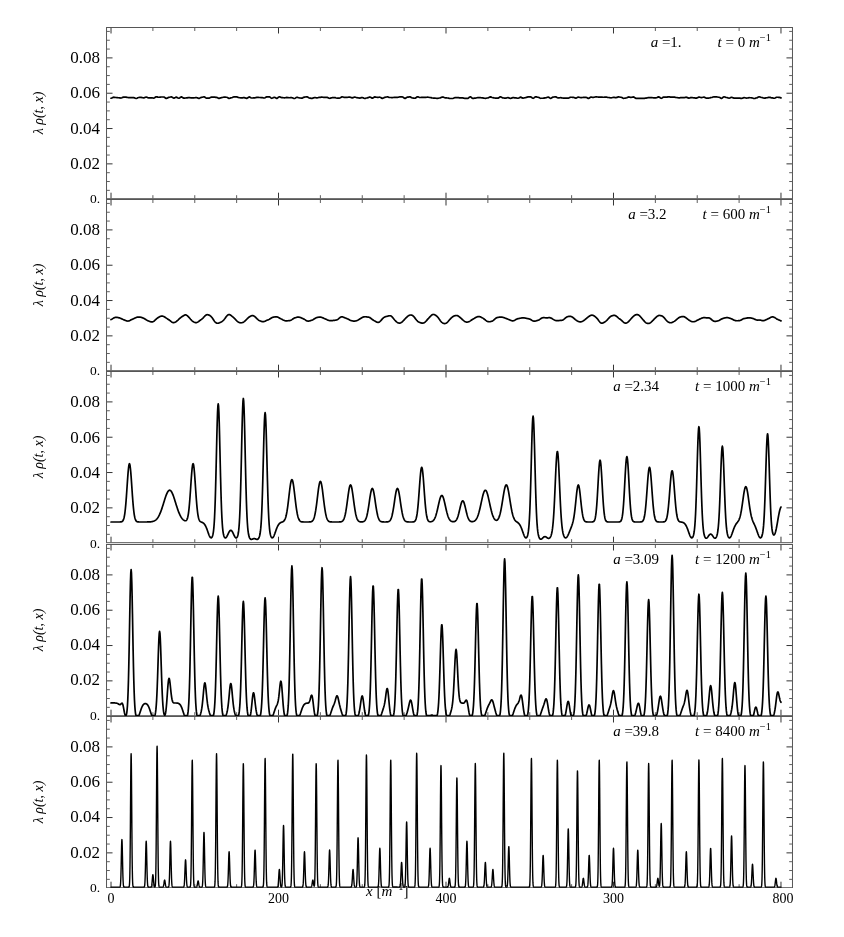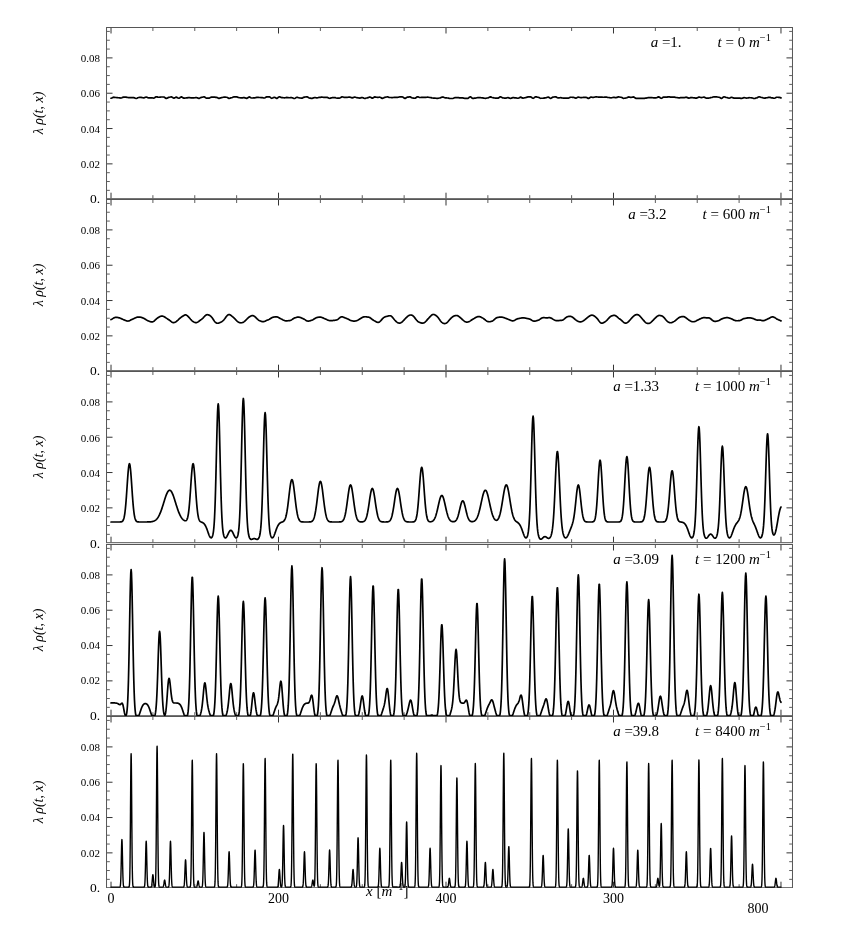--- a/index.html
+++ b/index.html
@@ -1,20 +1,20 @@
 <!DOCTYPE html>
 <html><head>
 <meta charset="utf-8">
 <style>
   html,body{margin:0;padding:0;background:#fff}
   #figure{position:relative;width:844px;height:937px;background:#fff;overflow:hidden;
           font-family:"Liberation Serif","DejaVu Serif",serif;color:#000}
   .panel{position:absolute;left:106px;width:687px;height:172.2px}
   .panel svg{position:absolute;left:0;top:0;display:block}
-  .ytick{position:absolute;left:-66px;width:60px;text-align:right;font-size:11px;line-height:18px;height:18px}
+  .ytick{position:absolute;left:-66px;width:60px;text-align:right;font-size:17px;line-height:18px;height:18px}
   .zerotick{position:absolute;left:-66px;width:60px;text-align:right;font-size:13.5px;line-height:18px;height:18px}
   .ann{position:absolute;top:7px;right:22px;font-size:15px;display:flex;gap:36px;white-space:pre;font-style:normal}
   .ann i,i{font-style:italic}
   sup{font-size:10.5px;line-height:0}
   .ylab{position:absolute;left:-74px;top:0;height:100%;width:14px;display:flex;align-items:center;justify-content:center}
   .ylab span{transform:rotate(-90deg);white-space:nowrap;font-style:italic;font-size:14px}
   .xtick{position:absolute;width:80px;text-align:center;font-size:14px;top:891px}
   #xtitle{position:absolute;width:160px;left:366px;top:883px;font-size:15px;white-space:pre}
 </style>
 </head>
@@ -271,21 +271,21 @@
         <line x1="686" y1="13.246153846153836" x2="683.2" y2="13.246153846153836" stroke="#333333" stroke-width="0.8"></line>
         <line x1="1" y1="4.4153846153846" x2="3.8" y2="4.4153846153846" stroke="#333333" stroke-width="0.8"></line>
         <line x1="686" y1="4.4153846153846" x2="683.2" y2="4.4153846153846" stroke="#333333" stroke-width="0.8"></line>
         <path d="M5.00 151.01L5.33 151.01L5.67 151.01L6.00 151.01L6.34 151.01L6.67 151.01L7.01 151.01L7.34 151.01L7.68 151.01L8.02 151.01L8.35 151.01L8.68 151.01L9.02 151.01L9.36 151.01L9.69 151.01L10.03 151.01L10.36 151.01L10.70 151.01L11.03 151.01L11.37 151.01L11.70 151.01L12.04 151.01L12.37 151.01L12.71 151.00L13.04 151.00L13.38 151.00L13.71 150.99L14.05 150.98L14.38 150.97L14.72 150.94L15.05 150.89L15.39 150.82L15.72 150.71L16.06 150.55L16.39 150.30L16.73 149.94L17.06 149.43L17.40 148.72L17.73 147.77L18.07 146.50L18.40 144.86L18.74 142.80L19.07 140.25L19.41 137.20L19.74 133.63L20.07 129.57L20.41 125.08L20.74 120.27L21.08 115.30L21.41 110.34L21.75 105.62L22.08 101.34L22.42 97.74L22.75 95.01L23.09 93.30L23.42 92.72L23.76 93.30L24.09 95.01L24.43 97.74L24.76 101.34L25.10 105.62L25.43 110.34L25.77 115.30L26.10 120.27L26.44 125.08L26.77 129.57L27.11 133.63L27.44 137.20L27.78 140.25L28.11 142.80L28.45 144.86L28.78 146.50L29.12 147.77L29.45 148.72L29.79 149.43L30.12 149.94L30.46 150.30L30.79 150.55L31.13 150.71L31.46 150.82L31.80 150.89L32.13 150.94L32.47 150.97L32.80 150.98L33.14 150.99L33.47 151.00L33.81 151.00L34.14 151.00L34.48 151.00L34.81 151.01L35.15 151.01L35.48 151.01L35.82 151.01L36.15 151.01L36.49 151.01L36.82 151.01L37.16 151.00L37.49 151.00L37.83 151.00L38.16 151.00L38.50 151.00L38.83 151.00L39.17 151.00L39.50 151.00L39.84 151.00L40.17 150.99L40.51 150.99L40.84 150.99L41.18 150.98L41.51 150.98L41.85 150.97L42.18 150.96L42.52 150.95L42.85 150.94L43.19 150.92L43.52 150.91L43.86 150.88L44.19 150.86L44.53 150.83L44.86 150.80L45.20 150.75L45.53 150.71L45.87 150.65L46.20 150.59L46.54 150.51L46.87 150.42L47.21 150.32L47.54 150.21L47.88 150.08L48.21 149.93L48.55 149.76L48.88 149.57L49.22 149.36L49.55 149.12L49.89 148.85L50.22 148.55L50.56 148.22L50.89 147.85L51.23 147.45L51.56 147.01L51.90 146.53L52.23 146.01L52.57 145.44L52.90 144.83L53.24 144.17L53.57 143.47L53.91 142.73L54.24 141.94L54.58 141.10L54.91 140.23L55.25 139.31L55.58 138.36L55.92 137.37L56.25 136.35L56.59 135.31L56.92 134.24L57.26 133.16L57.59 132.08L57.93 130.99L58.26 129.90L58.60 128.83L58.93 127.77L59.27 126.75L59.60 125.76L59.94 124.81L60.27 123.92L60.61 123.08L60.94 122.31L61.28 121.61L61.61 120.99L61.95 120.46L62.28 120.02L62.62 119.67L62.95 119.42L63.29 119.27L63.62 119.22L63.96 119.27L64.29 119.42L64.63 119.67L64.96 120.02L65.30 120.46L65.63 120.99L65.97 121.61L66.30 122.31L66.64 123.08L66.97 123.92L67.31 124.81L67.64 125.76L67.98 126.75L68.31 127.77L68.65 128.83L68.98 129.90L69.32 130.99L69.66 132.08L69.99 133.16L70.33 134.24L70.66 135.31L71.00 136.35L71.33 137.37L71.67 138.36L72.00 139.31L72.34 140.23L72.67 141.10L73.01 141.94L73.34 142.73L73.68 143.47L74.01 144.17L74.35 144.83L74.68 145.44L75.02 146.01L75.35 146.53L75.69 147.01L76.02 147.45L76.36 147.85L76.69 148.21L77.03 148.54L77.36 148.83L77.70 149.09L78.03 149.32L78.37 149.50L78.70 149.65L79.04 149.75L79.37 149.78L79.71 149.75L80.04 149.62L80.38 149.36L80.71 148.93L81.05 148.30L81.38 147.41L81.72 146.20L82.05 144.61L82.39 142.59L82.72 140.08L83.06 137.05L83.39 133.51L83.73 129.46L84.06 125.00L84.40 120.21L84.73 115.24L85.07 110.30L85.40 105.58L85.74 101.31L86.07 97.72L86.41 94.99L86.74 93.29L87.08 92.71L87.41 93.29L87.75 95.00L88.08 97.73L88.42 101.34L88.75 105.61L89.09 110.34L89.42 115.30L89.76 120.27L90.09 125.08L90.43 129.57L90.76 133.63L91.10 137.20L91.43 140.26L91.77 142.80L92.10 144.87L92.44 146.51L92.77 147.79L93.11 148.75L93.44 149.47L93.78 149.99L94.11 150.37L94.45 150.65L94.78 150.85L95.12 151.01L95.45 151.15L95.79 151.27L96.12 151.41L96.46 151.55L96.79 151.73L97.13 151.93L97.46 152.18L97.80 152.47L98.13 152.82L98.47 153.22L98.80 153.69L99.14 154.23L99.47 154.84L99.81 155.51L100.14 156.25L100.48 157.06L100.81 157.92L101.15 158.83L101.48 159.77L101.82 160.72L102.15 161.67L102.49 162.60L102.82 163.49L103.16 164.32L103.49 165.06L103.83 165.70L104.16 166.21L104.50 166.58L104.83 166.80L105.17 166.86L105.50 166.73L105.84 166.40L106.17 165.84L106.51 164.99L106.84 163.79L107.18 162.11L107.51 159.79L107.85 156.62L108.18 152.33L108.52 146.64L108.85 139.31L109.19 130.14L109.52 119.11L109.86 106.40L110.19 92.44L110.53 77.94L110.86 63.87L111.20 51.32L111.53 41.37L111.87 34.97L112.20 32.77L112.54 34.97L112.87 41.37L113.21 51.32L113.54 63.87L113.88 77.94L114.21 92.44L114.55 106.40L114.88 119.11L115.22 130.14L115.55 139.31L115.89 146.65L116.22 152.33L116.56 156.62L116.89 159.80L117.23 162.12L117.56 163.81L117.90 165.01L118.23 165.86L118.57 166.44L118.90 166.78L119.24 166.93L119.57 166.91L119.91 166.72L120.24 166.40L120.58 165.95L120.91 165.39L121.25 164.76L121.58 164.06L121.92 163.34L122.25 162.60L122.59 161.89L122.92 161.23L123.26 160.64L123.59 160.14L123.93 159.75L124.26 159.48L124.60 159.34L124.93 159.34L125.27 159.48L125.60 159.75L125.94 160.14L126.27 160.64L126.61 161.23L126.94 161.89L127.28 162.60L127.61 163.34L127.95 164.06L128.28 164.76L128.62 165.39L128.95 165.95L129.29 166.40L129.62 166.72L129.96 166.90L130.29 166.93L130.63 166.78L130.96 166.43L131.30 165.85L131.63 164.98L131.97 163.75L132.30 162.03L132.64 159.64L132.97 156.36L133.31 151.92L133.64 146.03L133.98 138.41L134.31 128.89L134.65 117.42L134.98 104.18L135.32 89.64L135.65 74.55L135.99 59.89L136.32 46.80L136.66 36.43L136.99 29.77L137.33 27.47L137.66 29.77L138.00 36.44L138.33 46.80L138.67 59.89L139.00 74.56L139.34 89.65L139.67 104.20L140.01 117.44L140.34 128.93L140.68 138.47L141.01 146.10L141.35 152.02L141.68 156.49L142.02 159.82L142.35 162.27L142.69 164.07L143.02 165.40L143.36 166.39L143.69 167.12L144.03 167.66L144.36 168.03L144.70 168.27L145.03 168.39L145.37 168.43L145.70 168.38L146.04 168.28L146.37 168.15L146.71 168.00L147.04 167.85L147.38 167.73L147.71 167.64L148.05 167.59L148.38 167.59L148.72 167.64L149.05 167.73L149.39 167.85L149.72 168.00L150.06 168.15L150.39 168.28L150.73 168.38L151.06 168.43L151.40 168.40L151.73 168.27L152.07 168.03L152.40 167.67L152.74 167.15L153.07 166.43L153.41 165.49L153.74 164.22L154.08 162.53L154.41 160.25L154.75 157.20L155.08 153.11L155.42 147.75L155.75 140.86L156.09 132.27L156.42 121.97L156.76 110.11L157.09 97.10L157.43 83.62L157.76 70.52L158.10 58.84L158.43 49.59L158.77 43.65L159.10 41.60L159.44 43.65L159.77 49.59L160.11 58.84L160.44 70.52L160.78 83.61L161.11 97.09L161.45 110.09L161.78 121.94L162.12 132.24L162.45 140.80L162.79 147.67L163.12 153.01L163.46 157.06L163.79 160.06L164.13 162.28L164.46 163.89L164.80 165.05L165.13 165.87L165.47 166.41L165.80 166.74L166.14 166.86L166.47 166.80L166.81 166.58L167.14 166.21L167.48 165.70L167.81 165.06L168.15 164.32L168.48 163.49L168.82 162.60L169.15 161.67L169.49 160.72L169.82 159.77L170.16 158.83L170.49 157.92L170.83 157.06L171.16 156.25L171.50 155.51L171.83 154.84L172.17 154.23L172.50 153.69L172.84 153.22L173.17 152.81L173.51 152.47L173.84 152.17L174.18 151.92L174.51 151.71L174.85 151.54L175.18 151.38L175.52 151.25L175.85 151.13L176.19 151.00L176.52 150.87L176.86 150.71L177.19 150.52L177.53 150.28L177.86 149.98L178.20 149.60L178.53 149.11L178.87 148.50L179.20 147.74L179.54 146.81L179.87 145.68L180.21 144.34L180.54 142.77L180.88 140.96L181.21 138.92L181.55 136.63L181.88 134.14L182.22 131.47L182.55 128.66L182.89 125.77L183.22 122.86L183.56 120.03L183.89 117.34L184.23 114.89L184.56 112.74L184.90 110.99L185.23 109.69L185.57 108.89L185.90 108.62L186.24 108.89L186.57 109.69L186.91 110.99L187.24 112.74L187.58 114.89L187.91 117.34L188.25 120.03L188.58 122.86L188.92 125.77L189.25 128.66L189.59 131.47L189.92 134.14L190.26 136.63L190.59 138.92L190.93 140.96L191.26 142.77L191.60 144.34L191.93 145.68L192.27 146.80L192.60 147.73L192.94 148.49L193.27 149.09L193.61 149.57L193.94 149.94L194.28 150.23L194.61 150.45L194.95 150.61L195.28 150.73L195.62 150.81L195.95 150.87L196.29 150.92L196.62 150.95L196.96 150.97L197.29 150.98L197.63 150.99L197.96 151.00L198.30 151.00L198.63 151.00L198.97 151.00L199.30 151.00L199.64 151.01L199.97 151.01L200.31 151.01L200.64 151.01L200.98 151.00L201.31 151.00L201.65 151.00L201.98 151.00L202.32 151.00L202.65 150.99L202.99 150.98L203.32 150.97L203.66 150.95L203.99 150.92L204.33 150.88L204.66 150.82L205.00 150.74L205.33 150.62L205.67 150.47L206.00 150.26L206.34 149.99L206.67 149.63L207.01 149.17L207.34 148.59L207.68 147.87L208.01 146.98L208.35 145.90L208.68 144.62L209.02 143.11L209.35 141.38L209.69 139.42L210.02 137.23L210.36 134.84L210.69 132.28L211.03 129.59L211.36 126.82L211.70 124.04L212.03 121.32L212.37 118.74L212.70 116.39L213.04 114.34L213.37 112.66L213.71 111.41L214.04 110.64L214.38 110.38L214.71 110.64L215.05 111.41L215.38 112.66L215.72 114.34L216.05 116.39L216.39 118.74L216.72 121.32L217.06 124.04L217.39 126.82L217.73 129.59L218.06 132.28L218.40 134.84L218.73 137.23L219.07 139.42L219.40 141.38L219.74 143.11L220.07 144.62L220.41 145.90L220.74 146.98L221.08 147.87L221.41 148.59L221.75 149.17L222.08 149.63L222.42 149.99L222.75 150.26L223.09 150.47L223.42 150.62L223.76 150.74L224.09 150.82L224.43 150.88L224.76 150.92L225.10 150.95L225.43 150.97L225.77 150.98L226.10 150.99L226.44 151.00L226.77 151.00L227.11 151.00L227.44 151.00L227.78 151.00L228.11 151.01L228.45 151.01L228.78 151.01L229.12 151.01L229.45 151.01L229.79 151.01L230.12 151.01L230.46 151.01L230.79 151.01L231.13 151.00L231.46 151.00L231.80 151.00L232.13 151.00L232.47 151.00L232.80 150.99L233.14 150.98L233.47 150.97L233.81 150.95L234.14 150.93L234.48 150.89L234.81 150.84L235.15 150.76L235.48 150.66L235.82 150.52L236.15 150.33L236.49 150.08L236.82 149.75L237.16 149.33L237.49 148.80L237.83 148.14L238.16 147.33L238.50 146.34L238.83 145.17L239.17 143.80L239.50 142.22L239.84 140.43L240.17 138.43L240.51 136.25L240.84 133.91L241.18 131.45L241.51 128.92L241.85 126.38L242.18 123.90L242.52 121.55L242.85 119.40L243.19 117.53L243.52 115.99L243.86 114.85L244.19 114.15L244.53 113.92L244.86 114.15L245.20 114.85L245.53 115.99L245.87 117.53L246.20 119.40L246.54 121.55L246.87 123.90L247.21 126.38L247.54 128.92L247.88 131.45L248.21 133.91L248.55 136.25L248.88 138.43L249.22 140.43L249.55 142.22L249.89 143.80L250.22 145.17L250.56 146.34L250.89 147.33L251.23 148.14L251.56 148.80L251.90 149.33L252.23 149.75L252.57 150.08L252.90 150.33L253.24 150.51L253.57 150.65L253.91 150.76L254.24 150.83L254.58 150.88L254.91 150.91L255.25 150.92L255.58 150.92L255.92 150.91L256.25 150.89L256.59 150.84L256.92 150.78L257.25 150.69L257.59 150.56L257.92 150.39L258.26 150.16L258.59 149.87L258.93 149.49L259.26 149.01L259.60 148.41L259.93 147.68L260.27 146.79L260.60 145.73L260.94 144.49L261.27 143.06L261.61 141.43L261.94 139.63L262.28 137.65L262.61 135.54L262.95 133.31L263.28 131.02L263.62 128.73L263.95 126.48L264.29 124.35L264.62 122.41L264.96 120.72L265.29 119.33L265.63 118.30L265.96 117.66L266.30 117.45L266.63 117.66L266.97 118.30L267.30 119.33L267.64 120.72L267.97 122.41L268.31 124.35L268.64 126.48L268.98 128.73L269.31 131.02L269.65 133.31L269.98 135.54L270.32 137.65L270.65 139.63L270.99 141.43L271.32 143.06L271.66 144.49L271.99 145.73L272.33 146.79L272.66 147.68L273.00 148.41L273.33 149.01L273.67 149.49L274.00 149.87L274.34 150.17L274.67 150.39L275.01 150.56L275.34 150.69L275.68 150.78L276.01 150.85L276.35 150.90L276.68 150.93L277.02 150.96L277.35 150.97L277.69 150.98L278.02 150.99L278.36 151.00L278.69 151.00L279.03 151.00L279.36 151.00L279.70 150.99L280.03 150.98L280.37 150.97L280.70 150.96L281.04 150.93L281.37 150.90L281.71 150.85L282.04 150.78L282.38 150.69L282.71 150.56L283.05 150.39L283.38 150.17L283.72 149.87L284.05 149.49L284.39 149.01L284.72 148.41L285.06 147.68L285.39 146.79L285.73 145.73L286.06 144.49L286.40 143.06L286.73 141.43L287.07 139.63L287.40 137.65L287.74 135.54L288.07 133.31L288.41 131.02L288.74 128.73L289.08 126.48L289.41 124.35L289.75 122.41L290.08 120.72L290.42 119.33L290.75 118.30L291.09 117.66L291.42 117.45L291.76 117.66L292.09 118.30L292.43 119.33L292.76 120.72L293.10 122.41L293.43 124.35L293.77 126.48L294.10 128.73L294.44 131.02L294.77 133.31L295.11 135.54L295.44 137.65L295.78 139.63L296.11 141.43L296.45 143.06L296.78 144.49L297.12 145.73L297.45 146.79L297.79 147.68L298.12 148.41L298.46 149.01L298.79 149.49L299.13 149.87L299.46 150.17L299.80 150.39L300.13 150.56L300.47 150.69L300.80 150.78L301.14 150.85L301.47 150.90L301.81 150.93L302.14 150.96L302.48 150.97L302.81 150.99L303.15 150.99L303.48 151.00L303.82 151.00L304.15 151.00L304.49 151.00L304.82 151.00L305.16 151.00L305.49 151.00L305.83 151.00L306.16 150.99L306.50 150.98L306.83 150.96L307.17 150.92L307.50 150.87L307.84 150.79L308.17 150.66L308.51 150.47L308.84 150.19L309.18 149.78L309.51 149.22L309.85 148.45L310.18 147.41L310.52 146.05L310.85 144.32L311.19 142.16L311.52 139.53L311.86 136.42L312.19 132.83L312.53 128.80L312.86 124.42L313.20 119.81L313.53 115.12L313.87 110.55L314.20 106.29L314.54 102.57L314.87 99.57L315.21 97.47L315.54 96.39L315.88 96.39L316.21 97.47L316.55 99.57L316.88 102.57L317.22 106.29L317.55 110.55L317.89 115.12L318.22 119.81L318.56 124.42L318.89 128.80L319.23 132.83L319.56 136.42L319.90 139.53L320.23 142.16L320.57 144.32L320.90 146.05L321.24 147.40L321.57 148.44L321.91 149.21L322.24 149.77L322.58 150.16L322.91 150.43L323.25 150.61L323.58 150.72L323.92 150.77L324.25 150.79L324.59 150.78L324.92 150.74L325.26 150.67L325.59 150.57L325.93 150.45L326.26 150.29L326.60 150.09L326.93 149.84L327.27 149.53L327.60 149.17L327.94 148.73L328.27 148.21L328.61 147.61L328.94 146.91L329.28 146.12L329.61 145.22L329.95 144.21L330.28 143.11L330.62 141.90L330.95 140.60L331.29 139.22L331.62 137.78L331.96 136.29L332.29 134.78L332.63 133.27L332.96 131.79L333.30 130.37L333.63 129.05L333.97 127.85L334.30 126.79L334.64 125.92L334.97 125.24L335.31 124.78L335.64 124.54L335.98 124.54L336.31 124.78L336.65 125.24L336.98 125.92L337.32 126.79L337.65 127.85L337.99 129.05L338.32 130.37L338.66 131.79L338.99 133.27L339.33 134.78L339.66 136.29L340.00 137.78L340.33 139.22L340.67 140.60L341.00 141.90L341.34 143.11L341.67 144.21L342.01 145.22L342.34 146.12L342.68 146.91L343.01 147.61L343.35 148.21L343.68 148.73L344.02 149.17L344.35 149.53L344.69 149.83L345.02 150.08L345.36 150.28L345.69 150.43L346.03 150.55L346.36 150.64L346.70 150.70L347.03 150.73L347.37 150.73L347.70 150.71L348.04 150.66L348.37 150.57L348.71 150.44L349.04 150.26L349.38 150.03L349.71 149.73L350.05 149.36L350.38 148.90L350.72 148.34L351.05 147.67L351.39 146.89L351.72 145.98L352.06 144.96L352.39 143.82L352.73 142.57L353.06 141.24L353.40 139.83L353.73 138.39L354.07 136.94L354.40 135.52L354.74 134.17L355.07 132.95L355.41 131.88L355.74 131.00L356.08 130.35L356.41 129.95L356.75 129.81L357.08 129.95L357.42 130.35L357.75 131.00L358.09 131.88L358.42 132.95L358.76 134.17L359.09 135.52L359.43 136.93L359.76 138.39L360.10 139.83L360.43 141.24L360.77 142.57L361.10 143.82L361.44 144.96L361.77 145.98L362.11 146.88L362.44 147.66L362.78 148.33L363.11 148.89L363.45 149.35L363.78 149.72L364.12 150.01L364.45 150.24L364.79 150.41L365.12 150.53L365.46 150.61L365.79 150.66L366.13 150.67L366.46 150.66L366.80 150.62L367.13 150.55L367.47 150.46L367.80 150.33L368.14 150.18L368.47 149.99L368.81 149.76L369.14 149.48L369.48 149.15L369.81 148.76L370.15 148.31L370.48 147.80L370.82 147.20L371.15 146.53L371.49 145.77L371.82 144.92L372.16 143.98L372.49 142.95L372.83 141.82L373.16 140.61L373.50 139.31L373.83 137.94L374.17 136.50L374.50 135.01L374.84 133.47L375.17 131.92L375.51 130.36L375.84 128.83L376.18 127.33L376.51 125.90L376.85 124.55L377.18 123.31L377.52 122.21L377.85 121.25L378.19 120.46L378.52 119.86L378.86 119.45L379.19 119.24L379.53 119.24L379.86 119.45L380.20 119.86L380.53 120.46L380.87 121.25L381.20 122.21L381.54 123.31L381.87 124.55L382.21 125.90L382.54 127.33L382.88 128.83L383.21 130.36L383.55 131.92L383.88 133.47L384.22 135.00L384.55 136.50L384.89 137.93L385.22 139.31L385.56 140.60L385.89 141.81L386.23 142.93L386.56 143.96L386.90 144.89L387.23 145.73L387.57 146.47L387.90 147.12L388.24 147.68L388.57 148.16L388.91 148.55L389.24 148.86L389.58 149.09L389.91 149.24L390.25 149.32L390.58 149.31L390.92 149.22L391.25 149.03L391.59 148.76L391.92 148.38L392.26 147.89L392.59 147.28L392.93 146.54L393.26 145.67L393.60 144.65L393.93 143.49L394.27 142.17L394.60 140.70L394.94 139.09L395.27 137.34L395.61 135.47L395.94 133.50L396.28 131.44L396.61 129.34L396.95 127.22L397.28 125.13L397.62 123.10L397.95 121.17L398.29 119.40L398.62 117.82L398.96 116.46L399.29 115.37L399.63 114.57L399.96 114.08L400.30 113.92L400.63 114.08L400.97 114.57L401.30 115.37L401.64 116.46L401.97 117.82L402.31 119.40L402.64 121.18L402.98 123.10L403.31 125.13L403.65 127.23L403.98 129.34L404.32 131.45L404.65 133.51L404.99 135.49L405.32 137.36L405.66 139.12L405.99 140.74L406.33 142.22L406.66 143.56L407.00 144.75L407.33 145.79L407.67 146.71L408.00 147.50L408.34 148.18L408.67 148.75L409.01 149.24L409.34 149.66L409.68 150.01L410.01 150.31L410.35 150.58L410.68 150.82L411.02 151.05L411.35 151.28L411.69 151.52L412.02 151.78L412.36 152.06L412.69 152.39L413.03 152.76L413.36 153.18L413.70 153.66L414.03 154.21L414.37 154.82L414.70 155.50L415.04 156.25L415.37 157.06L415.71 157.92L416.04 158.83L416.38 159.76L416.71 160.72L417.05 161.67L417.38 162.60L417.72 163.49L418.05 164.32L418.39 165.06L418.72 165.70L419.06 166.21L419.39 166.58L419.73 166.81L420.06 166.86L420.40 166.74L420.73 166.42L421.07 165.88L421.40 165.07L421.74 163.92L422.07 162.34L422.41 160.17L422.74 157.23L423.08 153.28L423.41 148.08L423.75 141.40L424.08 133.07L424.42 123.08L424.75 111.57L425.09 98.95L425.42 85.87L425.76 73.18L426.09 61.85L426.43 52.88L426.76 47.12L427.10 45.13L427.43 47.12L427.77 52.89L428.10 61.86L428.44 73.19L428.77 85.89L429.11 98.98L429.44 111.61L429.78 123.12L430.11 133.14L430.45 141.48L430.78 148.19L431.12 153.43L431.45 157.42L431.79 160.42L432.12 162.65L432.46 164.31L432.79 165.56L433.13 166.49L433.46 167.18L433.80 167.67L434.13 168.00L434.47 168.18L434.80 168.24L435.14 168.19L435.47 168.04L435.81 167.82L436.14 167.54L436.48 167.23L436.81 166.91L437.15 166.60L437.48 166.31L437.82 166.06L438.15 165.87L438.49 165.74L438.82 165.68L439.16 165.70L439.49 165.77L439.83 165.91L440.16 166.09L440.50 166.30L440.83 166.54L441.17 166.77L441.50 166.99L441.84 167.18L442.17 167.32L442.51 167.40L442.84 167.40L443.18 167.31L443.51 167.13L443.85 166.83L444.18 166.41L444.52 165.85L444.85 165.13L445.19 164.21L445.52 163.04L445.86 161.57L446.19 159.72L446.53 157.40L446.86 154.50L447.20 150.93L447.53 146.60L447.87 141.45L448.20 135.47L448.54 128.74L448.87 121.41L449.21 113.70L449.54 105.96L449.88 98.56L450.21 91.95L450.55 86.54L450.88 82.70L451.22 80.70L451.55 80.70L451.89 82.70L452.22 86.54L452.56 91.95L452.89 98.56L453.23 105.96L453.56 113.70L453.90 121.40L454.23 128.74L454.57 135.47L454.90 141.44L455.24 146.59L455.57 150.92L455.91 154.49L456.24 157.38L456.58 159.70L456.91 161.53L457.25 162.99L457.58 164.13L457.92 165.02L458.25 165.71L458.59 166.22L458.92 166.58L459.26 166.79L459.59 166.87L459.93 166.83L460.26 166.67L460.60 166.39L460.93 166.01L461.27 165.53L461.60 164.96L461.94 164.32L462.27 163.61L462.61 162.86L462.94 162.06L463.28 161.24L463.61 160.40L463.95 159.56L464.28 158.71L464.62 157.86L464.95 157.01L465.29 156.14L465.62 155.25L465.96 154.31L466.29 153.29L466.63 152.17L466.96 150.90L467.30 149.44L467.63 147.76L467.97 145.82L468.30 143.60L468.64 141.08L468.97 138.29L469.31 135.26L469.64 132.06L469.98 128.78L470.31 125.52L470.65 122.43L470.98 119.64L471.32 117.30L471.65 115.52L471.99 114.40L472.32 114.00L472.66 114.35L472.99 115.42L473.33 117.15L473.66 119.43L474.00 122.14L474.33 125.14L474.67 128.29L475.00 131.46L475.34 134.51L475.67 137.37L476.01 139.95L476.34 142.22L476.68 144.16L477.01 145.78L477.35 147.10L477.68 148.14L478.02 148.95L478.35 149.55L478.69 150.00L479.02 150.33L479.36 150.56L479.69 150.71L480.03 150.82L480.36 150.89L480.70 150.93L481.03 150.96L481.37 150.98L481.70 150.99L482.04 151.00L482.37 151.00L482.71 151.00L483.04 151.00L483.38 151.01L483.71 151.01L484.05 151.01L484.38 151.01L484.72 151.00L485.05 151.00L485.39 151.00L485.72 150.99L486.06 150.97L486.39 150.94L486.73 150.90L487.06 150.81L487.40 150.67L487.73 150.45L488.07 150.11L488.40 149.59L488.74 148.82L489.07 147.73L489.41 146.23L489.74 144.21L490.08 141.58L490.41 138.28L490.75 134.26L491.08 129.55L491.42 124.21L491.75 118.41L492.09 112.38L492.42 106.41L492.76 100.85L493.09 96.05L493.43 92.34L493.76 89.99L494.10 89.19L494.43 89.99L494.77 92.34L495.10 96.05L495.44 100.85L495.77 106.41L496.11 112.38L496.44 118.41L496.78 124.21L497.11 129.55L497.45 134.26L497.78 138.28L498.12 141.58L498.45 144.21L498.79 146.23L499.12 147.73L499.46 148.82L499.79 149.59L500.13 150.11L500.46 150.45L500.80 150.67L501.13 150.81L501.47 150.90L501.80 150.94L502.14 150.97L502.47 150.99L502.81 151.00L503.14 151.00L503.48 151.00L503.81 151.01L504.15 151.01L504.48 151.01L504.82 151.01L505.15 151.01L505.49 151.01L505.82 151.01L506.16 151.01L506.49 151.01L506.83 151.01L507.16 151.01L507.50 151.01L507.83 151.01L508.17 151.01L508.50 151.01L508.84 151.01L509.17 151.01L509.51 151.01L509.84 151.01L510.18 151.01L510.51 151.01L510.85 151.01L511.18 151.01L511.52 151.00L511.85 151.00L512.19 151.00L512.52 150.99L512.86 150.97L513.19 150.94L513.53 150.89L513.86 150.80L514.20 150.65L514.53 150.42L514.87 150.06L515.20 149.51L515.54 148.70L515.87 147.55L516.21 145.95L516.54 143.82L516.88 141.04L517.21 137.55L517.55 133.31L517.88 128.32L518.22 122.68L518.55 116.55L518.89 110.17L519.22 103.86L519.56 97.98L519.89 92.91L520.23 88.98L520.56 86.51L520.90 85.66L521.23 86.51L521.57 88.98L521.90 92.91L522.24 97.98L522.57 103.86L522.91 110.17L523.24 116.55L523.58 122.68L523.91 128.32L524.25 133.31L524.58 137.55L524.92 141.04L525.25 143.82L525.59 145.95L525.92 147.55L526.26 148.70L526.59 149.51L526.93 150.06L527.26 150.42L527.60 150.65L527.93 150.80L528.27 150.89L528.60 150.94L528.94 150.97L529.27 150.99L529.61 151.00L529.94 151.00L530.28 151.00L530.61 151.01L530.95 151.01L531.28 151.01L531.62 151.01L531.95 151.01L532.29 151.01L532.62 151.00L532.96 151.00L533.29 151.00L533.63 151.00L533.96 150.99L534.30 150.98L534.63 150.96L534.97 150.92L535.30 150.87L535.64 150.79L535.97 150.66L536.31 150.47L536.64 150.19L536.98 149.78L537.31 149.22L537.65 148.45L537.98 147.41L538.32 146.05L538.65 144.32L538.99 142.16L539.32 139.53L539.66 136.42L539.99 132.83L540.33 128.80L540.66 124.42L541.00 119.81L541.33 115.12L541.67 110.55L542.00 106.29L542.34 102.57L542.67 99.57L543.01 97.47L543.34 96.39L543.68 96.39L544.01 97.47L544.35 99.57L544.68 102.57L545.02 106.29L545.35 110.55L545.69 115.12L546.02 119.81L546.36 124.42L546.69 128.80L547.03 132.83L547.36 136.42L547.70 139.53L548.03 142.16L548.37 144.32L548.70 146.05L549.04 147.41L549.37 148.45L549.71 149.22L550.04 149.78L550.38 150.19L550.71 150.47L551.05 150.66L551.38 150.79L551.72 150.87L552.05 150.92L552.39 150.96L552.72 150.98L553.06 150.99L553.39 151.00L553.73 151.00L554.06 151.00L554.40 151.00L554.73 151.00L555.07 151.00L555.40 151.00L555.74 151.00L556.07 151.00L556.41 150.99L556.74 150.99L557.08 150.97L557.41 150.95L557.75 150.91L558.08 150.84L558.42 150.75L558.75 150.60L559.09 150.38L559.42 150.07L559.76 149.62L560.09 149.00L560.43 148.16L560.76 147.05L561.10 145.61L561.43 143.79L561.77 141.56L562.10 138.87L562.44 135.73L562.77 132.16L563.11 128.22L563.44 124.00L563.78 119.63L564.11 115.27L564.45 111.12L564.78 107.36L565.12 104.20L565.45 101.80L565.79 100.30L566.12 99.79L566.46 100.30L566.79 101.80L567.13 104.20L567.46 107.36L567.80 111.12L568.13 115.27L568.47 119.63L568.80 124.00L569.14 128.22L569.47 132.16L569.81 135.73L570.14 138.87L570.48 141.56L570.81 143.79L571.15 145.61L571.48 147.05L571.82 148.16L572.15 149.00L572.49 149.63L572.82 150.08L573.16 150.40L573.49 150.62L573.83 150.77L574.16 150.88L574.50 150.96L574.83 151.02L575.17 151.07L575.50 151.13L575.84 151.18L576.17 151.25L576.51 151.34L576.84 151.44L577.18 151.57L577.51 151.74L577.85 151.94L578.18 152.18L578.52 152.47L578.85 152.82L579.19 153.22L579.52 153.69L579.86 154.23L580.19 154.84L580.53 155.51L580.86 156.25L581.20 157.06L581.53 157.92L581.87 158.83L582.20 159.77L582.54 160.72L582.87 161.67L583.21 162.60L583.54 163.49L583.88 164.32L584.21 165.06L584.55 165.70L584.88 166.21L585.22 166.58L585.55 166.81L585.89 166.87L586.22 166.75L586.56 166.44L586.89 165.91L587.23 165.13L587.56 164.04L587.90 162.53L588.23 160.50L588.57 157.76L588.90 154.10L589.24 149.31L589.57 143.19L589.91 135.58L590.24 126.47L590.58 116.01L590.91 104.54L591.25 92.67L591.58 81.15L591.92 70.88L592.25 62.75L592.59 57.53L592.92 55.73L593.26 57.53L593.59 62.75L593.93 70.88L594.26 81.15L594.60 92.67L594.93 104.54L595.27 116.01L595.60 126.48L595.94 135.59L596.27 143.20L596.61 149.33L596.94 154.12L597.28 157.78L597.61 160.54L597.95 162.59L598.28 164.11L598.62 165.23L598.95 166.05L599.29 166.63L599.62 167.00L599.96 167.20L600.29 167.25L600.63 167.15L600.96 166.94L601.30 166.63L601.63 166.23L601.97 165.79L602.30 165.31L602.64 164.82L602.97 164.36L603.31 163.94L603.64 163.60L603.98 163.33L604.31 163.17L604.65 163.12L604.98 163.17L605.32 163.33L605.65 163.60L605.99 163.94L606.32 164.36L606.66 164.82L606.99 165.31L607.33 165.79L607.66 166.23L608.00 166.63L608.33 166.94L608.67 167.16L609.00 167.25L609.34 167.21L609.67 167.02L610.01 166.66L610.34 166.11L610.68 165.35L611.01 164.31L611.35 162.94L611.68 161.13L612.02 158.75L612.35 155.62L612.69 151.59L613.02 146.48L613.36 140.19L613.69 132.70L614.03 124.14L614.36 114.79L614.70 105.12L615.03 95.77L615.37 87.44L615.70 80.85L616.04 76.61L616.37 75.15L616.71 76.61L617.04 80.85L617.38 87.44L617.71 95.77L618.05 105.12L618.38 114.79L618.72 124.14L619.05 132.70L619.39 140.19L619.72 146.47L620.06 151.58L620.39 155.60L620.73 158.72L621.06 161.09L621.40 162.89L621.73 164.24L622.07 165.24L622.40 165.97L622.74 166.47L623.07 166.76L623.41 166.87L623.74 166.81L624.08 166.59L624.41 166.21L624.75 165.70L625.08 165.06L625.42 164.32L625.75 163.49L626.09 162.60L626.42 161.67L626.76 160.72L627.09 159.76L627.43 158.82L627.76 157.91L628.10 157.05L628.43 156.23L628.77 155.48L629.10 154.79L629.44 154.15L629.77 153.58L630.11 153.06L630.44 152.58L630.78 152.14L631.11 151.71L631.45 151.29L631.78 150.85L632.12 150.38L632.45 149.85L632.79 149.24L633.12 148.53L633.46 147.69L633.79 146.70L634.13 145.55L634.46 144.22L634.80 142.69L635.13 140.97L635.47 139.06L635.80 136.97L636.14 134.74L636.47 132.39L636.81 129.98L637.14 127.56L637.48 125.19L637.81 122.95L638.15 120.91L638.48 119.12L638.82 117.66L639.15 116.58L639.49 115.91L639.82 115.68L640.16 115.91L640.49 116.58L640.83 117.66L641.16 119.13L641.50 120.91L641.83 122.96L642.17 125.21L642.50 127.58L642.84 130.01L643.17 132.43L643.51 134.80L643.84 137.05L644.18 139.17L644.51 141.12L644.85 142.89L645.18 144.48L645.52 145.89L645.85 147.13L646.19 148.23L646.52 149.21L646.86 150.08L647.19 150.88L647.53 151.62L647.86 152.34L648.20 153.05L648.53 153.76L648.87 154.50L649.20 155.28L649.54 156.09L649.87 156.95L650.21 157.85L650.54 158.78L650.88 159.73L651.21 160.70L651.55 161.66L651.88 162.60L652.22 163.49L652.55 164.32L652.89 165.06L653.22 165.69L653.56 166.21L653.89 166.58L654.23 166.81L654.56 166.87L654.90 166.75L655.23 166.45L655.57 165.93L655.90 165.17L656.24 164.11L656.57 162.66L656.91 160.71L657.24 158.11L657.58 154.65L657.91 150.14L658.25 144.38L658.58 137.26L658.92 128.74L659.25 118.96L659.59 108.27L659.92 97.19L660.26 86.46L660.59 76.90L660.93 69.32L661.26 64.46L661.60 62.78L661.93 64.45L662.27 69.30L662.60 76.86L662.94 86.41L663.27 97.12L663.61 108.16L663.94 118.82L664.28 128.55L664.61 137.01L664.95 144.06L665.28 149.72L665.62 154.11L665.95 157.41L666.29 159.84L666.62 161.57L666.96 162.74L667.29 163.49L667.63 163.88L667.96 163.96L668.30 163.77L668.63 163.32L668.97 162.62L669.30 161.70L669.64 160.55L669.97 159.20L670.31 157.67L670.64 155.99L670.98 154.18L671.31 152.29L671.65 150.35L671.98 148.40L672.32 146.48L672.65 144.62L672.99 142.87L673.32 141.26L673.66 139.81L673.99 138.54L674.33 137.49L674.66 136.65L675.00 136.03" fill="none" stroke="#000000" stroke-width="1.7" stroke-linejoin="round" stroke-linecap="round"></path>
       </svg>
       <div class="ytick" style="top: 21.9077px;">0.08</div>
       <div class="ytick" style="top: 57.2308px;">0.06</div>
       <div class="ytick" style="top: 92.5538px;">0.04</div>
       <div class="ytick" style="top: 127.877px;">0.02</div>
       <div class="zerotick" style="top: 163.2px;">0.</div>
-      <div class="ann"><span><i>a</i><span> =1.33</span></span><span><i>t</i><span> = 1000 </span><i>m</i><sup>−1</sup></span></div>
+      <div class="ann"><span><i>a</i><span> =2.34</span></span><span><i>t</i><span> = 1000 </span><i>m</i><sup>−1</sup></span></div>
       <div class="ylab">
         <span>λ ρ(t, x)</span>
       </div>
     </div>
     <div class="panel" style="top: 543.6px;">
       <svg width="687" height="172.2" viewBox="0 0 687 172.2">
         <rect x="0.5" y="0.5" width="686" height="171.2" fill="none" stroke="#565656" stroke-width="1"></rect>
         <line x1="5" y1="1" x2="5" y2="6.5" stroke="#333333" stroke-width="1"></line>
         <line x1="5" y1="171.2" x2="5" y2="165.7" stroke="#333333" stroke-width="1"></line>
         <line x1="46.875" y1="1" x2="46.875" y2="4" stroke="#333333" stroke-width="0.8"></line>
@@ -454,14 +454,14 @@
       <div class="zerotick" style="top: 163.2px;">0.</div>
       <div class="ann"><span><i>a</i><span> =39.8</span></span><span><i>t</i><span> = 8400 </span><i>m</i><sup>−1</sup></span></div>
       <div class="ylab">
         <span>λ ρ(t, x)</span>
       </div>
     </div>
     <div class="xtick" style="left: 71px;">0</div>
     <div class="xtick" style="left: 238.5px;">200</div>
     <div class="xtick" style="left: 406px;">400</div>
     <div class="xtick" style="left: 573.5px;">300</div>
-    <div class="xtick" style="left: 718px; margin-top: 10px;">800</div>
+    <div class="xtick" style="left: 743px;">800</div>
   </div>
 
 </body></html>

